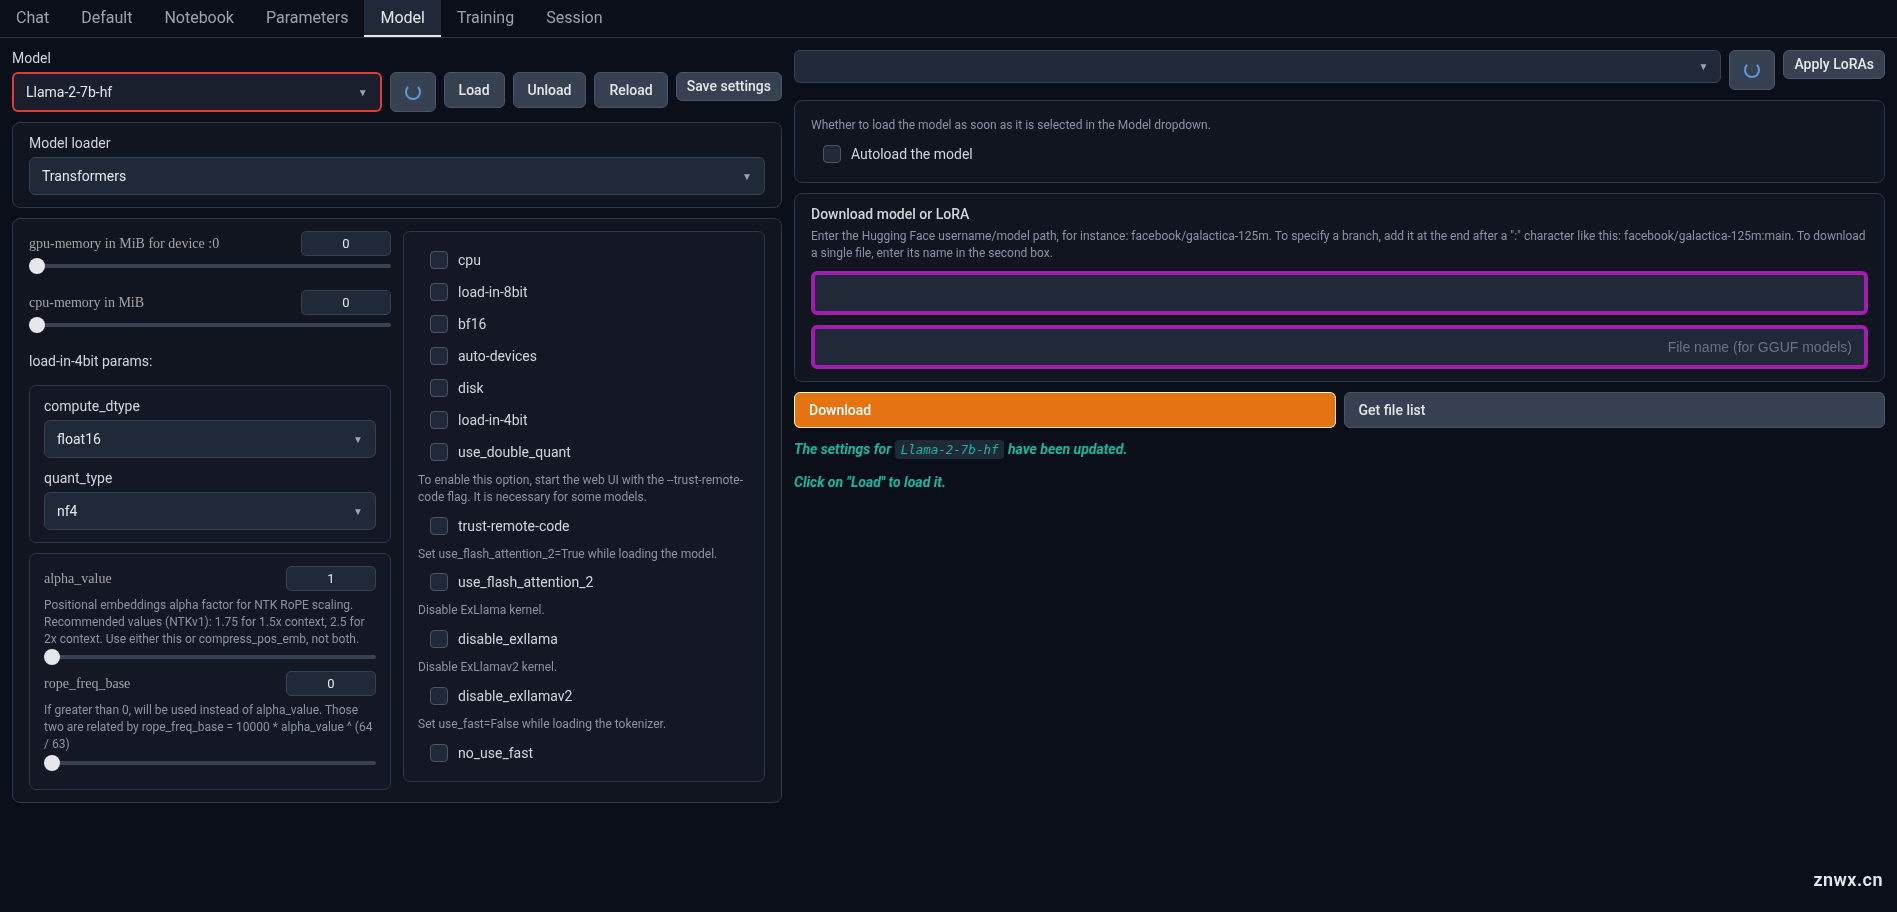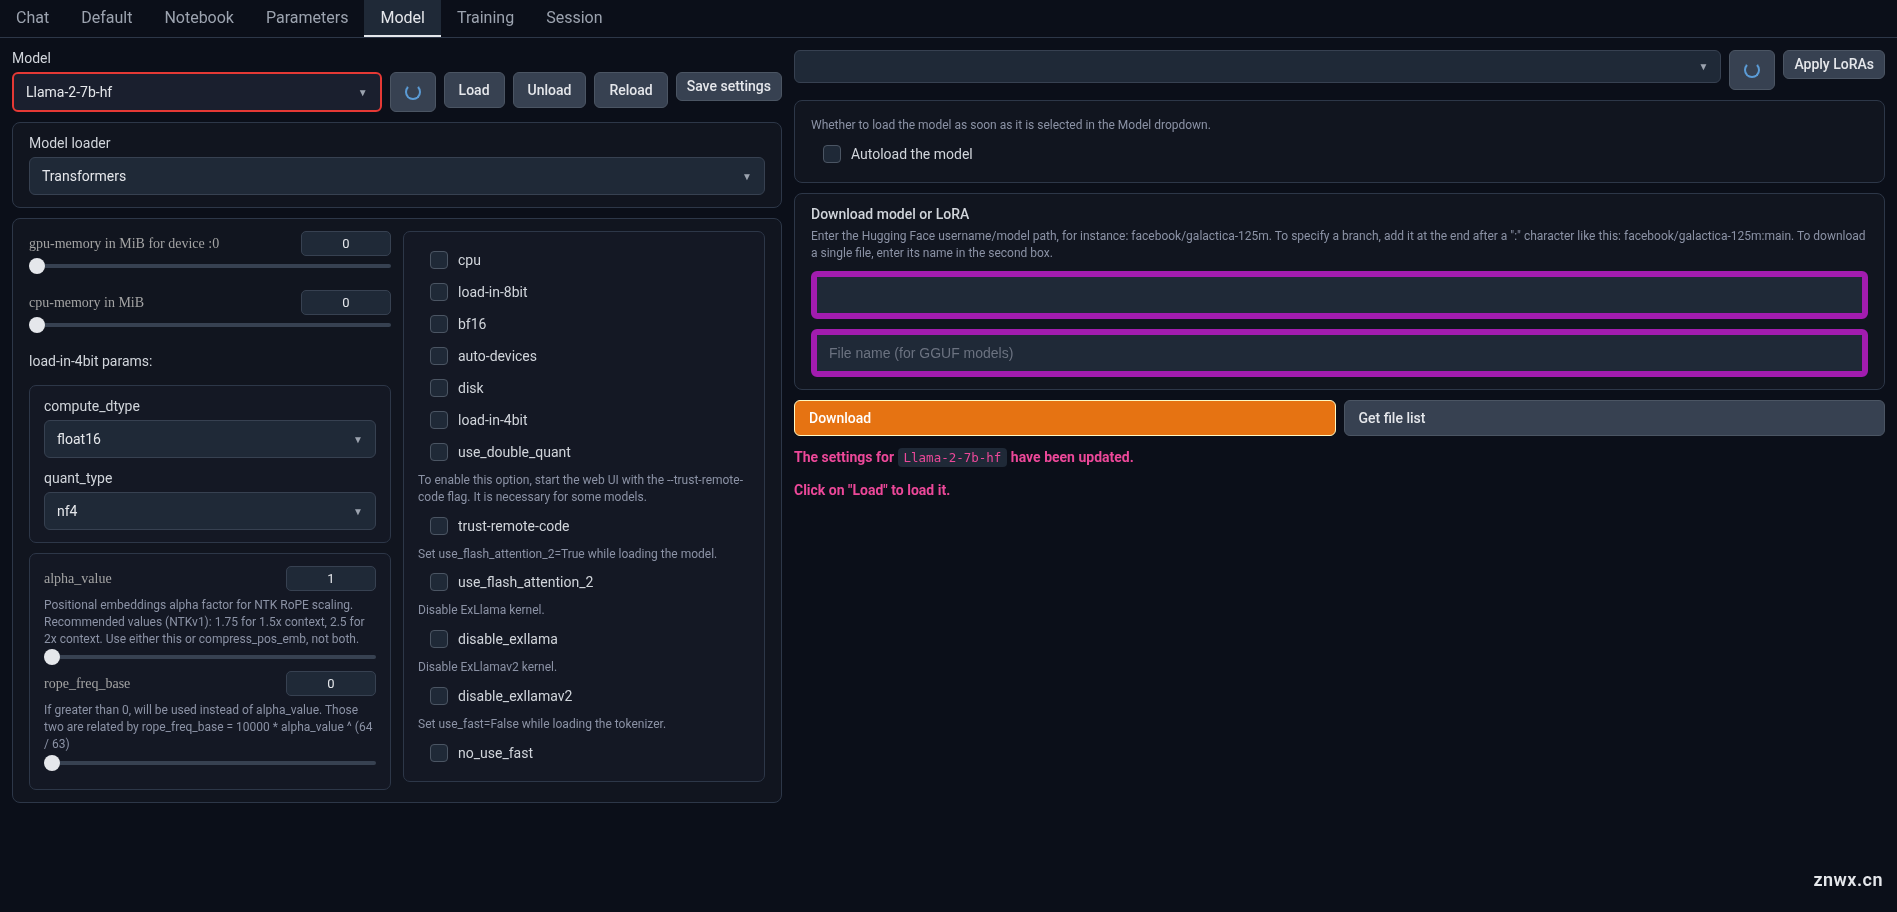--- a/index.html
+++ b/index.html
@@ -151,30 +151,31 @@
   background: #1f2937;
   cursor: pointer;
   flex-shrink: 0;
 }
 .checkbox-label { color: #d1d5db; font-size: 14px; }
 
 .help-text { font-size: 12px; color: #8b92a5; line-height: 1.4; padding: 4px 0; }
 
 .text-input {
   background: #1f2937;
-  border: 6px solid #a21caf;
+  border: 4px solid #a21caf;
   border-radius: 6px;
   padding: 10px 12px;
   color: #e5e7eb;
   width: 100%;
   font-size: 14px;
+  text-align: right;
 }
 .text-input::placeholder { color: #6b7280; }
 
-.info-block { font-size: 14px; color: #ec4899; line-height: 1.6; }
+.info-block { font-size: 14px; color: #14b8a6; line-height: 1.6; font-style: italic; }
 .info-block strong { font-weight: 700; }
 .mono {
   font-family: ui-monospace, SFMono-Regular, Menlo, Monaco, Consolas, monospace;
   background: #1f2937;
   padding: 2px 6px;
   border-radius: 4px;
   font-size: 12.5px;
 }
 
 .inner-panel {

